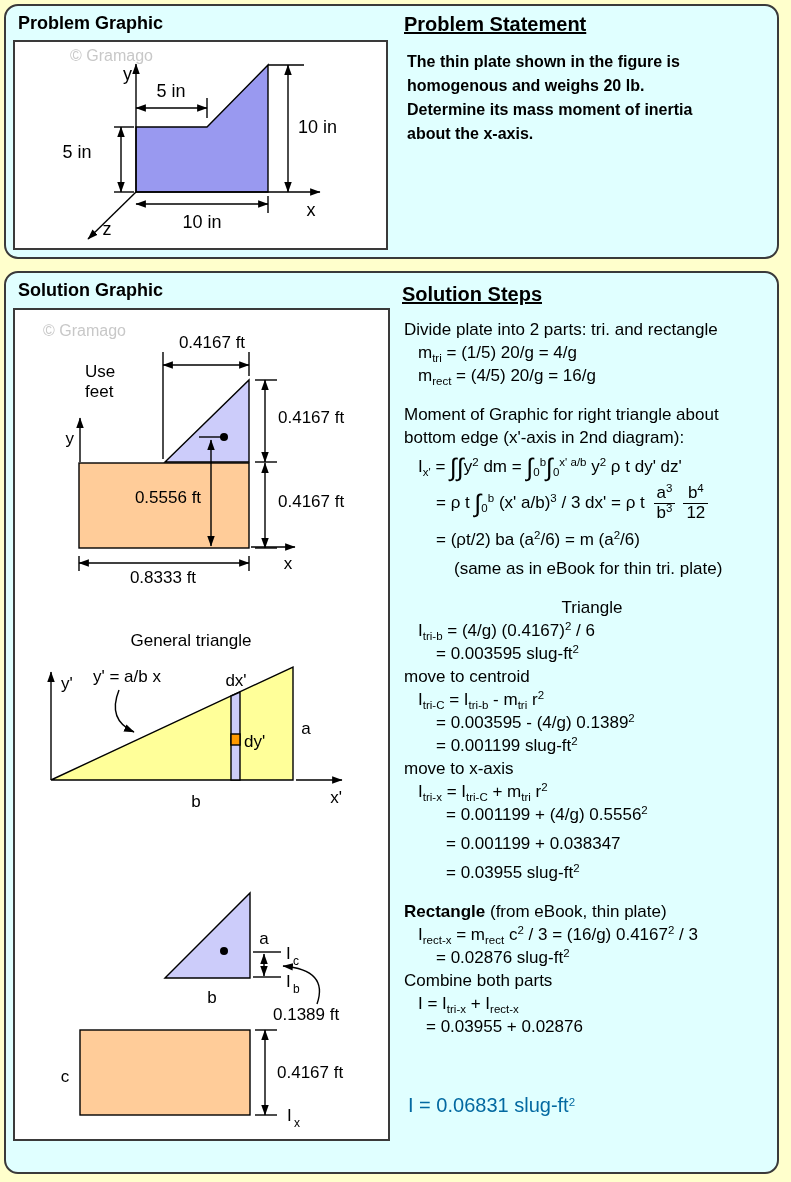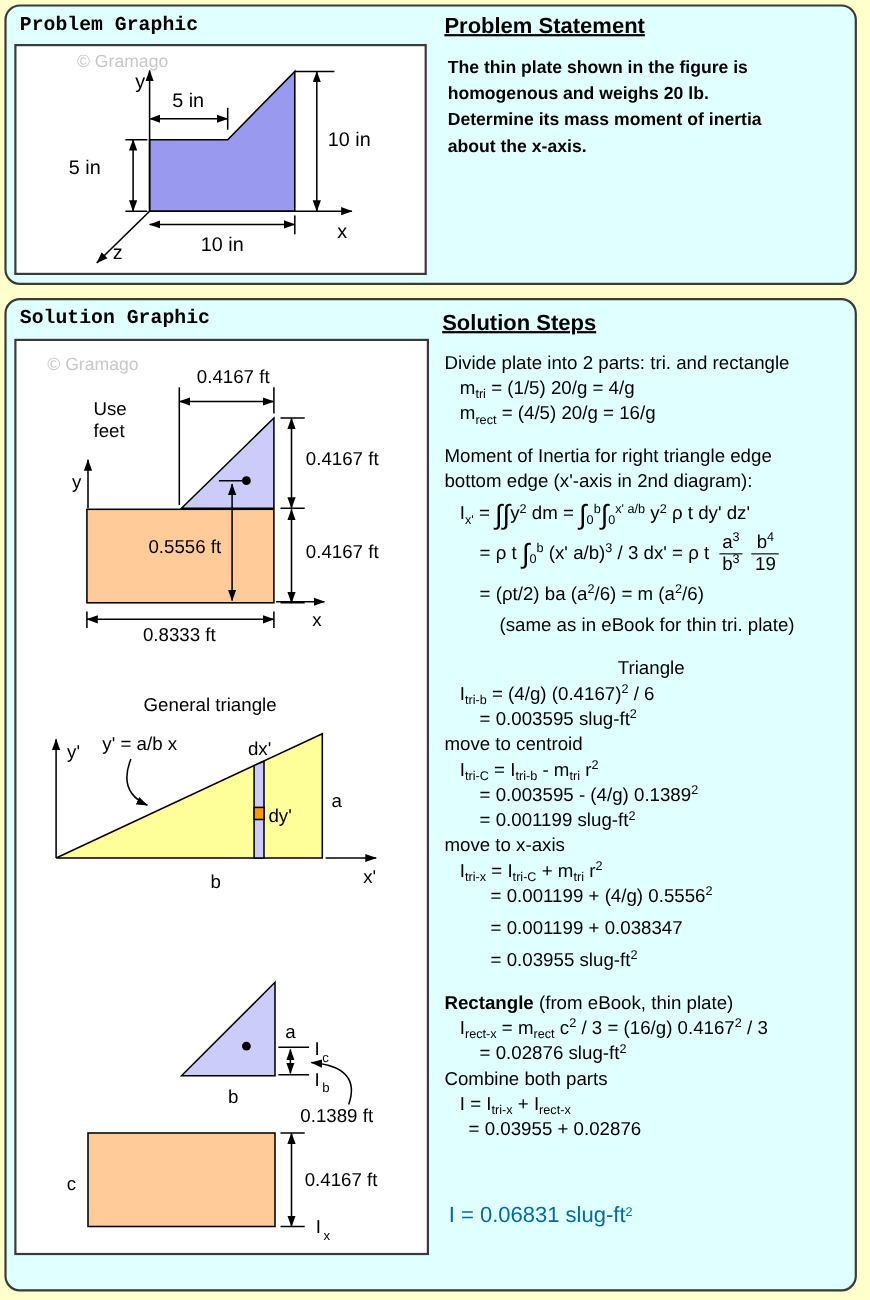--- a/index.html
+++ b/index.html
@@ -3,21 +3,21 @@
 <meta charset="utf-8">
 <style>
   html,body{margin:0;padding:0;}
   body{
     width:791px;height:1182px;background:#FFFFCC;position:relative;
     font-family:"Liberation Sans",sans-serif;color:#000;
   }
   .panel{position:absolute;background:#E0FFFF;border:2px solid #3A3A3A;border-radius:14px;box-sizing:border-box;}
   #panel-top{left:4px;top:4px;width:775px;height:255px;}
   #panel-bottom{left:4px;top:271px;width:775px;height:903px;}
-  .panel-heading{position:absolute;left:12px;top:7px;font-size:18px;font-weight:bold;font-family:Liberation Mono, monospace;}
+  .panel-heading{position:absolute;left:12px;top:7px;font-size:18px;font-weight:bold;}
   .whitebox{position:absolute;background:#FFFFFF;border:2px solid #3A3A3A;box-sizing:border-box;}
   #problem-box{left:7px;top:34px;width:375px;height:210px;}
   #solution-box{left:7px;top:35px;width:377px;height:833px;}
   .section-title{font-size:20px;font-weight:bold;text-decoration:underline;}
   #statement{position:absolute;left:398px;top:7px;width:372px;}
   #statement .body{margin-top:14px;font-size:16px;line-height:24px;padding-left:3px;font-weight:bold;}
   #steps{position:absolute;left:396px;top:10px;width:378px;font-size:17px;}
   #steps-lines{margin-top:12px;}
   .line{line-height:23px;padding-left:2px;}
   .ind1{padding-left:16px;} .ind1b{padding-left:24px;} .ind2{padding-left:34px;}
@@ -243,24 +243,24 @@
       </g>
     </svg>
   </div>
 
   <div id="steps">
     <div class="section-title">Solution Steps</div>
     <div id="steps-lines">
         <div class="line ind0">Divide plate into 2 parts: tri. and rectangle</div>
         <div class="line ind1">m<sub>tri</sub> = (1/5) 20/g = 4/g</div>
         <div class="line ind1">m<sub>rect</sub> = (4/5) 20/g = 16/g</div>
-        <div class="line ind0 gapt">Moment of Inertia for right triangle edge</div>
+        <div class="line ind0 gapt">Moment of Graphic for right triangle about</div>
         <div class="line ind0">bottom edge (x'-axis in 2nd diagram):</div>
         <div class="line ind1 eq">I<sub>x'</sub> = <span class="int">∫</span><span class="int">∫</span>y<sup>2</sup> dm = <span class="int">∫</span><sub>0</sub><sup>b</sup><span class="int">∫</span><sub>0</sub><sup>x' a/b</sup> y<sup>2</sup> ρ t dy' dz'</div>
-        <div class="line ind2 eq"><span>= ρ t <span class="int">∫</span><sub>0</sub><sup>b</sup> (x' a/b)<sup>3</sup> / 3 dx' = ρ t </span><span class="frac"><span class="fn">a<sup>3</sup></span><span class="fd">b<sup>3</sup></span></span><span class="frac"><span class="fn">b<sup>4</sup></span><span class="fd">19</span></span></div>
+        <div class="line ind2 eq"><span>= ρ t <span class="int">∫</span><sub>0</sub><sup>b</sup> (x' a/b)<sup>3</sup> / 3 dx' = ρ t </span><span class="frac"><span class="fn">a<sup>3</sup></span><span class="fd">b<sup>3</sup></span></span><span class="frac"><span class="fn">b<sup>4</sup></span><span class="fd">12</span></span></div>
         <div class="line ind2 eq">= (ρt/2) ba (a<sup>2</sup>/6) = m (a<sup>2</sup>/6)</div>
         <div class="line ind3">(same as in eBook for thin tri. plate)</div>
         <div class="line ind0 bold gapt">Triangle</div>
         <div class="line ind1">I<sub>tri-b</sub> = (4/g) (0.4167)<sup>2</sup> / 6</div>
         <div class="line ind2">= 0.003595 slug-ft<sup>2</sup></div>
         <div class="line ind0">move to centroid</div>
         <div class="line ind1">I<sub>tri-C</sub> = I<sub>tri-b</sub> - m<sub>tri</sub> r<sup>2</sup></div>
         <div class="line ind2">= 0.003595 - (4/g) 0.1389<sup>2</sup></div>
         <div class="line ind2">= 0.001199 slug-ft<sup>2</sup></div>
         <div class="line ind0">move to x-axis</div>

